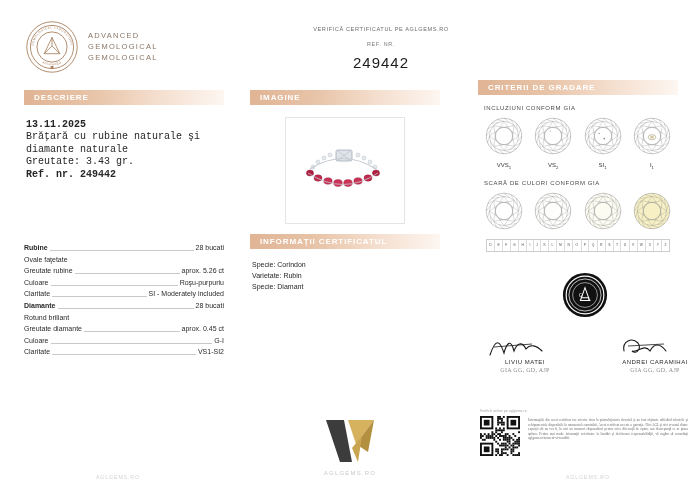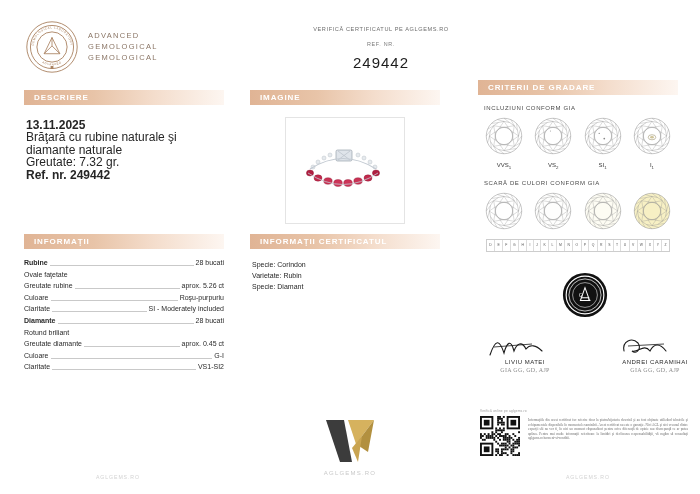--- a/index.html
+++ b/index.html
@@ -46,21 +46,21 @@
     position:absolute;left:250px;top:41px;width:262px;text-align:center;
     font-size:5.4px;letter-spacing:.7px;color:#7a7a7a;
   }
   .refnum{
     position:absolute;left:250px;top:54px;width:262px;text-align:center;
     font-size:15px;letter-spacing:1px;color:#1d1d1d;
   }
 
   
   .col-desc{position:absolute;left:24px;top:90px;width:200px;}
-  .desc-body{padding:14px 2px 0 2px;font-size:12px;line-height:12.4px;color:#262626;}
+  .desc-body{padding:14px 2px 0 2px;font-size:10px;line-height:12.4px;color:#262626;font-family:Liberation Mono, monospace;}
   .desc-body .b{font-weight:bold;}
 
   .col-info{position:absolute;left:24px;top:234px;width:200px;}
   .info-body{padding-top:8px;}
   .irow{
     display:flex;align-items:flex-end;
     font-size:7px;line-height:11.6px;color:#2a2a2a;
     white-space:nowrap;
   }
   .irow .lbl{flex:0 0 auto;}
@@ -180,29 +180,26 @@
     <div class="refnum">249442</div>
   </div>
 
   <div class="col-desc">
     <div class="bar">
       <span>DESCRIERE</span>
     </div>
     <div class="desc-body">
       <div class="b">13.11.2025</div>
       <div>Brăţară cu rubine naturale şi diamante naturale</div>
-      <div>Greutate: 7.32 gr.</div>
+      <div>Greutate: 3.43 gr.</div>
       <div class="b">Ref. nr. 249442</div>
     </div>
   </div>
 
   <div class="col-info">
-    <div class="bar">
-      <span>INFORMAŢII</span>
-    </div>
     <div class="info-body" id="info-rows">
         <div class="irow hdr">
           <span class="lbl">Rubine</span>
           <span class="dots"></span>
           <span class="val">28 bucati</span>
         </div>
         <div class="irow plain"><span class="lbl">Ovale faţetate</span></div>
         <div class="irow">
           <span class="lbl">Greutate rubine</span>
           <span class="dots"></span>

